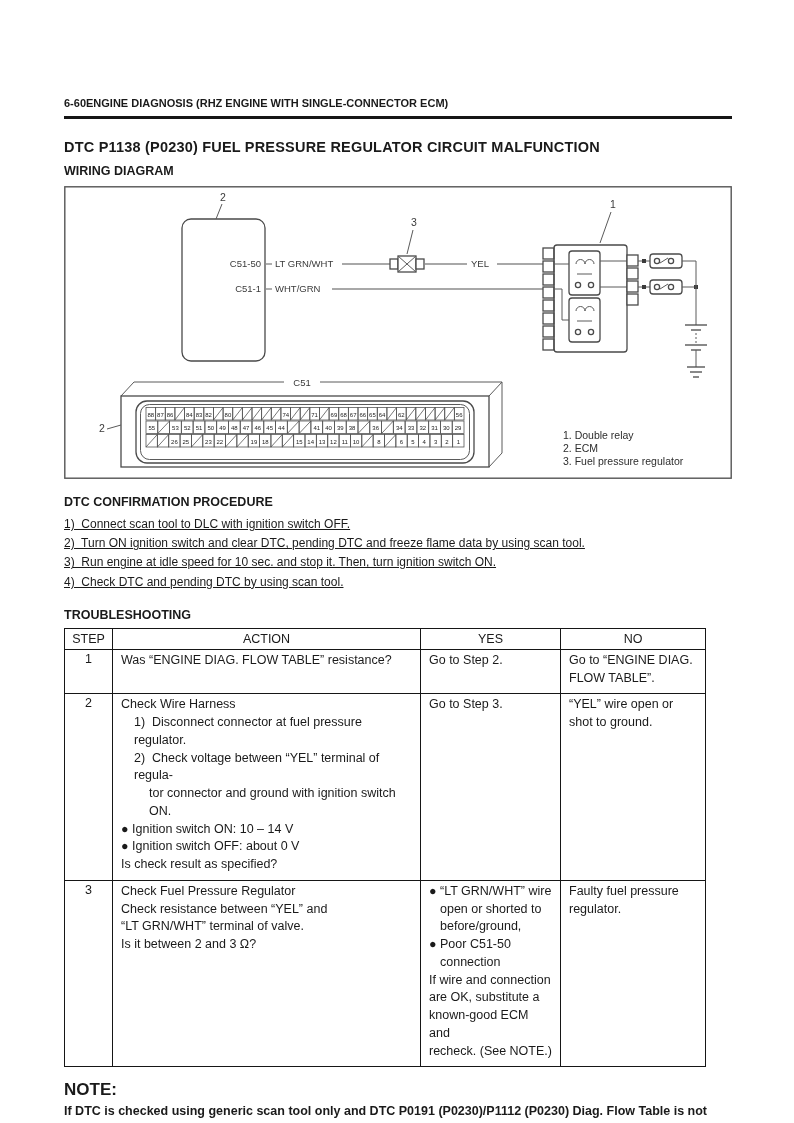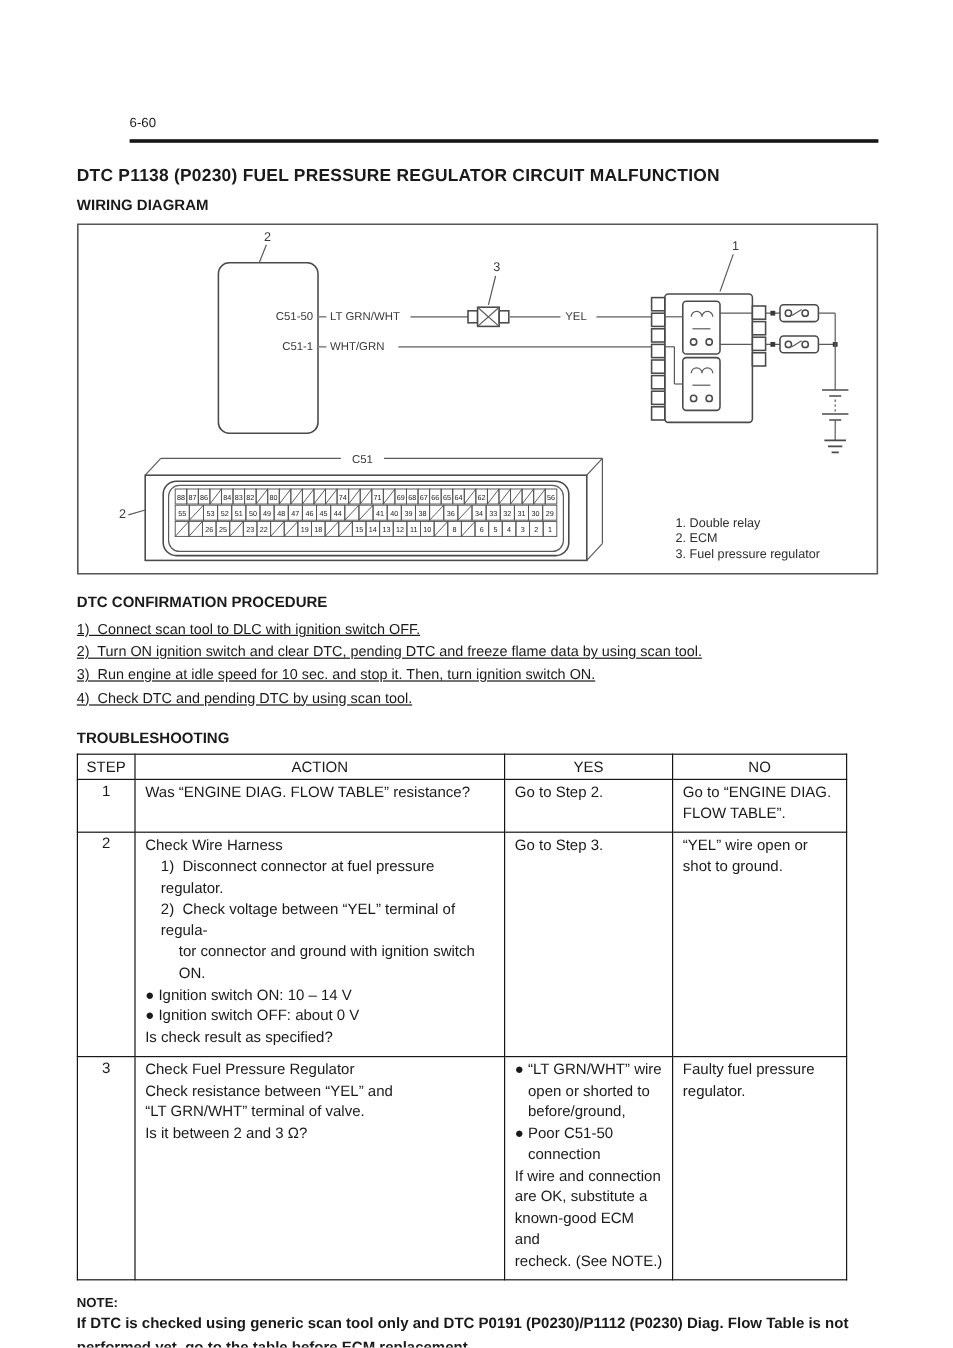--- a/index.html
+++ b/index.html
@@ -3,22 +3,22 @@
 <meta charset="utf-8">
 <style>
   html,body { margin:0; padding:0; }
   body {
     width:794px; height:1123px; background:#ffffff; position:relative;
     font-family:"Liberation Sans", sans-serif; color:#1a1a1a;
     -webkit-font-smoothing:antialiased;
   }
   .content { position:absolute; left:64px; top:97px; width:668px; }
 
-  .hdr { display:flex; align-items:baseline; font-size:11px; font-weight:normal;
-         padding-bottom:7px; border-bottom:3px solid #161616;margin-left:44px; }
+  .hdr { display:flex; align-items:baseline; font-size:11px; font-weight:bold;
+         padding-bottom:7px; border-bottom:3px solid #161616; }
 
   .title    { margin-top:20px; font-size:14.5px; font-weight:bold; letter-spacing:0.2px; }
   .subtitle { margin-top:9px;  font-size:12.5px; font-weight:bold; }
 
   svg.diagram { display:block; margin-top:8px; }
   .d-frame  { stroke:#555; fill:none; stroke-width:1.4; }
   .d-stroke { stroke:#4a4a4a; fill:#fff; stroke-width:1.3; }
   .d-open   { stroke:#4a4a4a; fill:none; stroke-width:1.3; }
   .d-thin   { stroke:#5a5a5a; fill:none; stroke-width:1; }
   .wire     { stroke:#8b8b8b; fill:none; stroke-width:1.4; }
@@ -35,30 +35,31 @@
 
   table.ts { border-collapse:collapse; margin-top:6px; font-size:12.5px; table-layout:fixed; width:641px; }
   table.ts th, table.ts td { border:1.5px solid #161616; vertical-align:top; padding:2px 8px 6px 8px; }
   table.ts th { font-weight:normal; text-align:center; padding:3px 4px; }
   td.step { text-align:center; }
   .ln { line-height:1.42; white-space:pre-wrap; }
   .ind1 { padding-left:13px; }
   .ind2 { padding-left:28px; }
   .ind3 { padding-left:11px; }
 
-  .note-head { margin-top:13px; font-size:11px; font-weight:bold; }
+  .note-head { margin-top:13px; font-size:17px; font-weight:bold; }
   .note-text { margin-top:2px; font-size:12.5px; font-weight:bold; line-height:1.55; width:664px; }
 </style>
 </head>
 <body>
 
 <div class="content">
 
   <div class="hdr">
     <span>6-60</span>
+    <span>ENGINE DIAGNOSIS (RHZ ENGINE WITH SINGLE-CONNECTOR ECM)</span>
   </div>
 
   <div class="title">DTC P1138 (P0230) FUEL PRESSURE REGULATOR CIRCUIT MALFUNCTION</div>
   <div class="subtitle">WIRING DIAGRAM</div>
 
   <svg class="diagram" width="668" height="293" viewBox="0 0 668 293" xmlns="http://www.w3.org/2000/svg">
     <rect class="d-frame" x="0.8" y="0.8" width="666.4" height="291.4"></rect>
 
     <rect class="d-open" x="118" y="33" width="83" height="142" rx="9"></rect>
     <text class="d-callout" x="159" y="15">2</text>

